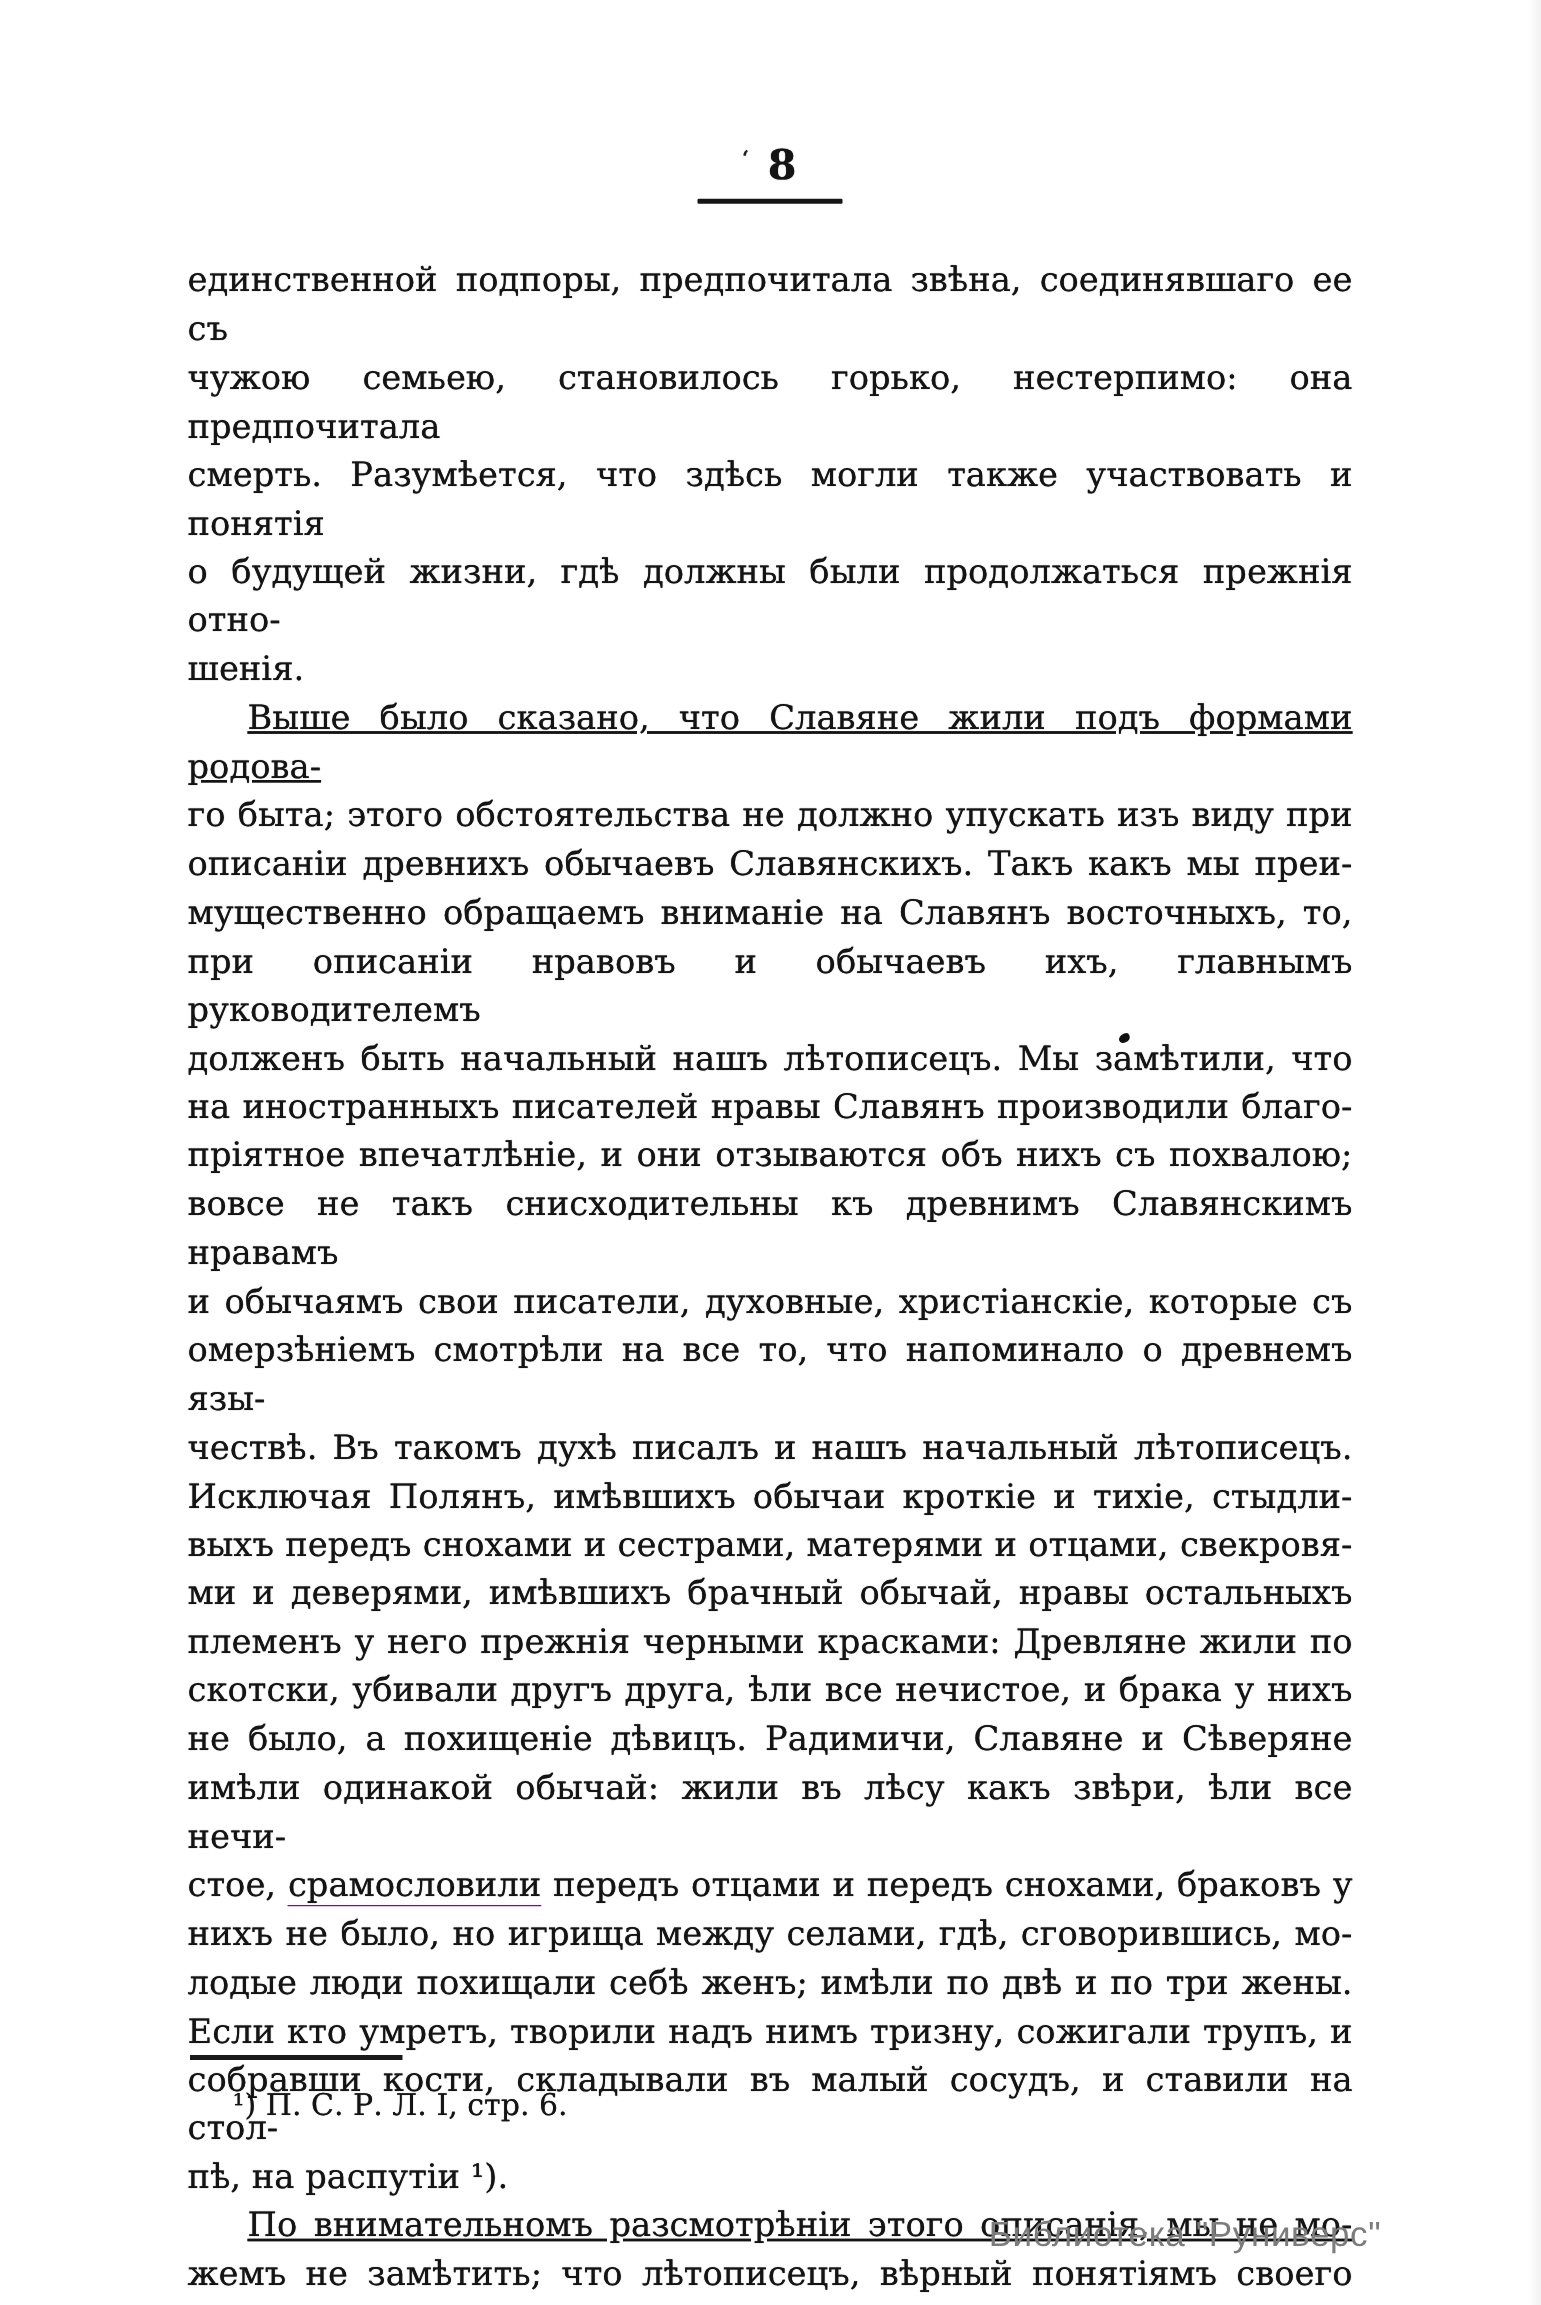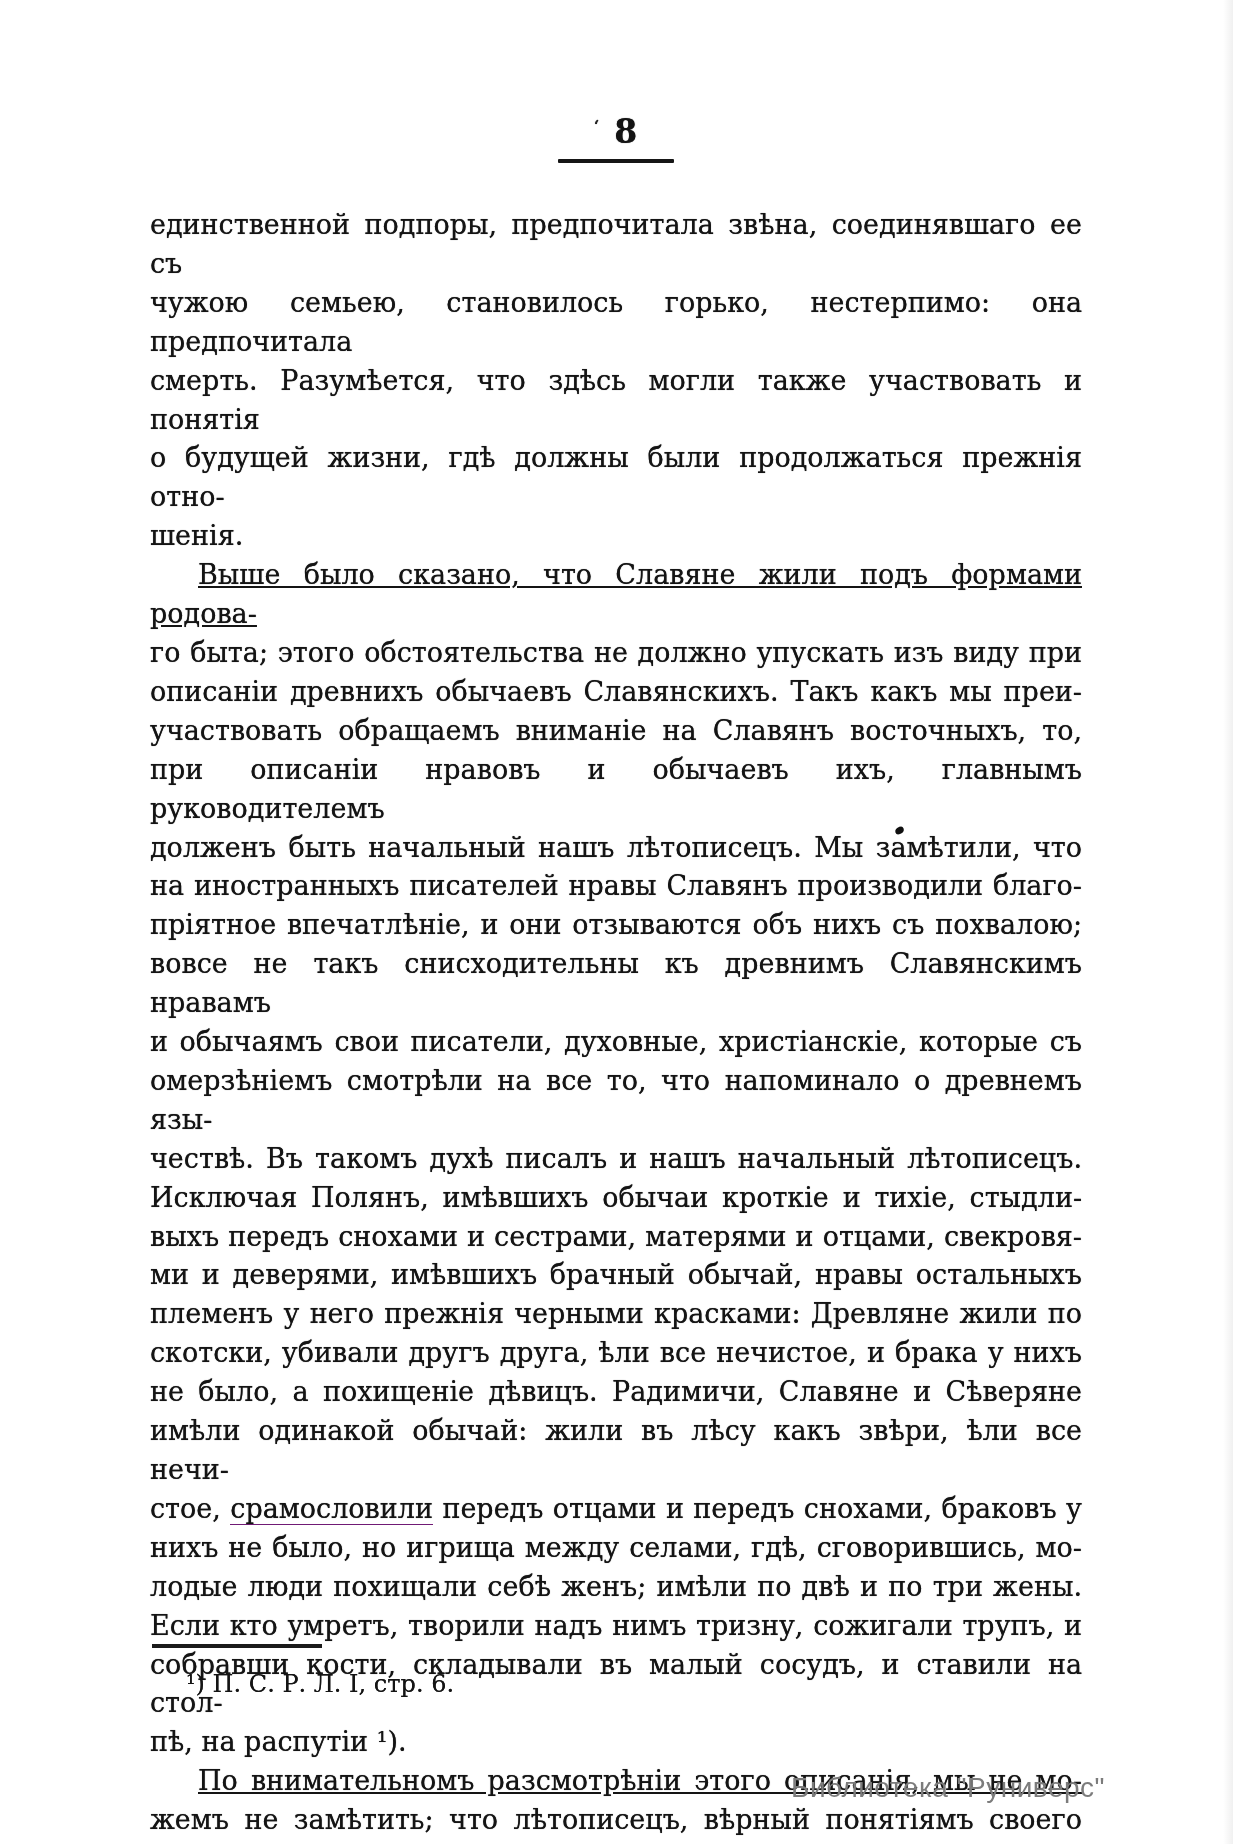--- a/index.html
+++ b/index.html
@@ -82,21 +82,21 @@
 
   <div class="text-block">
       <div class="line">единственной подпоры, предпочитала звѣна, соединявшаго ее съ</div>
       <div class="line">чужою семьею, становилось горько, нестерпимо: она предпочитала</div>
       <div class="line">смерть. Разумѣется, что здѣсь могли также участвовать и понятія</div>
       <div class="line">о будущей жизни, гдѣ должны были продолжаться прежнія отно-</div>
       <div class="line end">шенія.</div>
       <div class="line indent">Выше было сказано, что Славяне жили подъ формами родова-</div>
       <div class="line">го быта; этого обстоятельства не должно упускать изъ виду при</div>
       <div class="line">описаніи древнихъ обычаевъ Славянскихъ. Такъ какъ мы преи-</div>
-      <div class="line">участвовать обращаемъ вниманіе на Славянъ восточныхъ, то,</div>
+      <div class="line">мущественно обращаемъ вниманіе на Славянъ восточныхъ, то,</div>
       <div class="line">при описаніи нравовъ и обычаевъ ихъ, главнымъ руководителемъ</div>
       <div class="line">долженъ быть начальный нашъ лѣтописецъ. Мы замѣтили, что</div>
       <div class="line">на иностранныхъ писателей нравы Славянъ производили благо-</div>
       <div class="line">пріятное впечатлѣніе, и они отзываются объ нихъ съ похвалою;</div>
       <div class="line">вовсе не такъ снисходительны къ древнимъ Славянскимъ нравамъ</div>
       <div class="line">и обычаямъ свои писатели, духовные, христіанскіе, которые съ</div>
       <div class="line">омерзѣніемъ смотрѣли на все то, что напоминало о древнемъ язы-</div>
       <div class="line">чествѣ. Въ такомъ духѣ писалъ и нашъ начальный лѣтописецъ.</div>
       <div class="line">Исключая Полянъ, имѣвшихъ обычаи кроткіе и тихіе, стыдли-</div>
       <div class="line">выхъ передъ снохами и сестрами, матерями и отцами, свекровя-</div>

